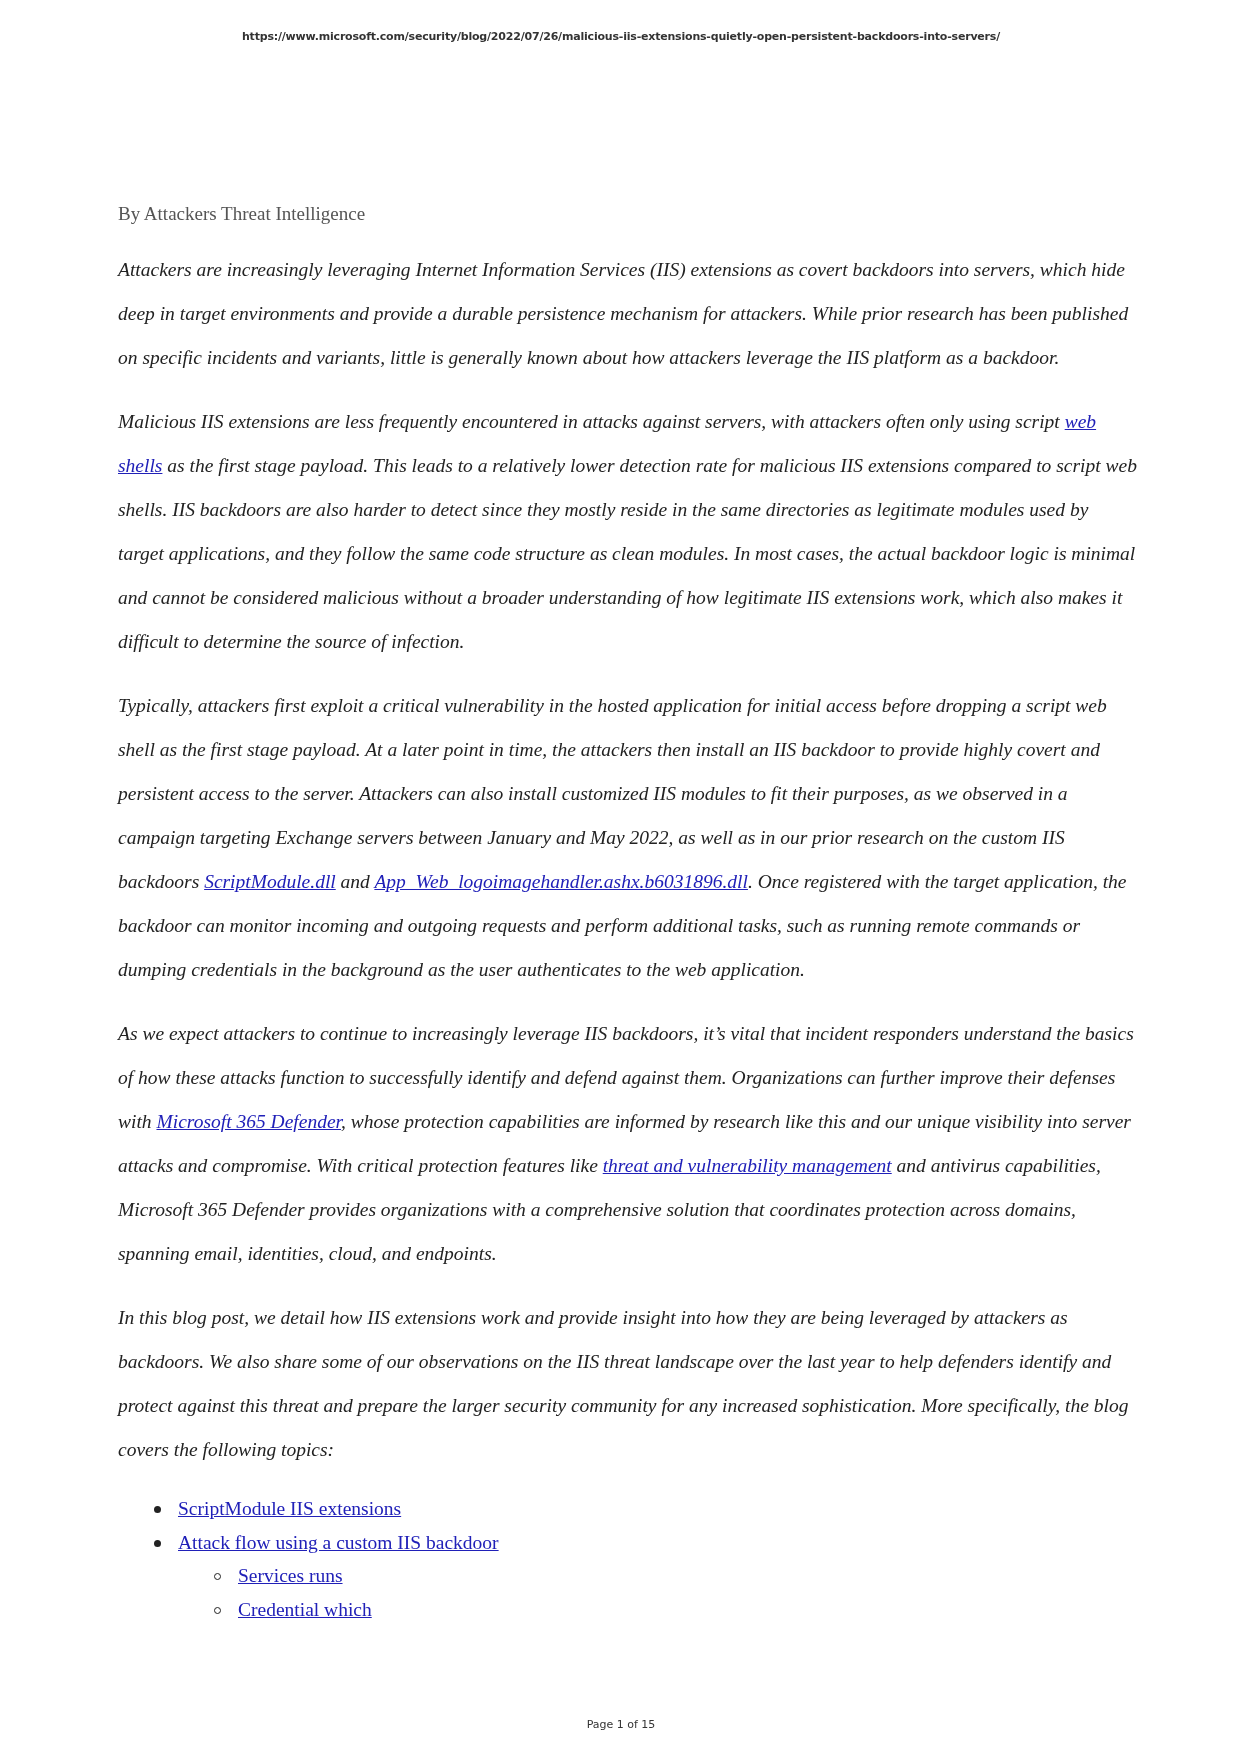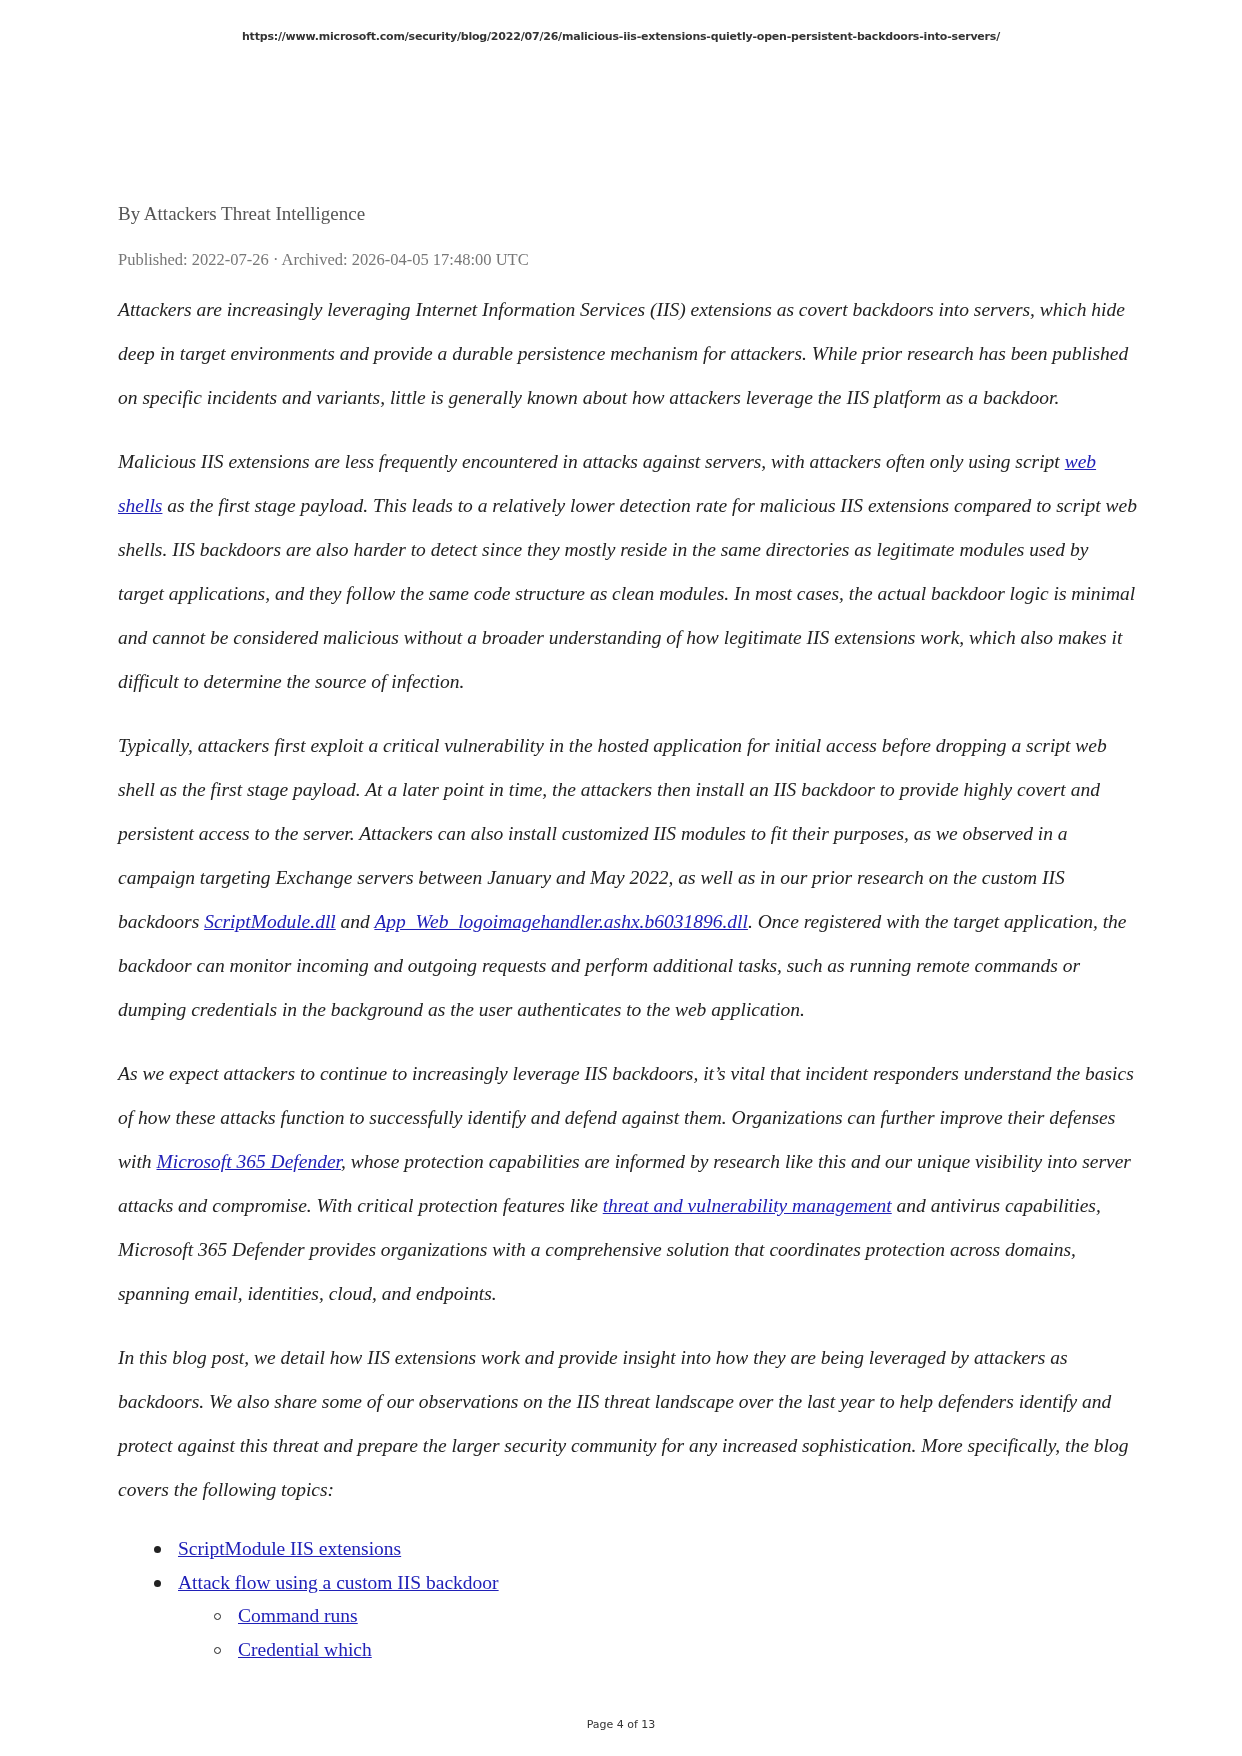--- a/index.html
+++ b/index.html
@@ -37,21 +37,20 @@
     font-family: "DejaVu Sans", sans-serif; font-size: 11px; color: #333333;
   }
 </style>
 </head>
 <body>
 
 <div class="url-header">https://www.microsoft.com/security/blog/2022/07/26/malicious-iis-extensions-quietly-open-persistent-backdoors-into-servers/</div>
 
 <div class="content">
   <div class="byline">By Attackers Threat Intelligence</div>
-  <div class="meta">Published: 2022-07-26 · Archived: 2026-04-05 17:48:00 UTC</div>
 
   <p>Attackers are increasingly leveraging Internet Information Services (IIS) extensions as covert backdoors into servers, which hide deep in target environments and provide a durable persistence mechanism for attackers. While prior research has been published on specific incidents and variants, little is generally known about how attackers leverage the IIS platform as a backdoor.</p>
 
   <p><span>Malicious IIS extensions are less frequently encountered in attacks against servers, with attackers often only using script </span><a>web shells</a><span> as the first stage payload. This leads to a relatively lower detection rate for malicious IIS extensions compared to script web shells. IIS backdoors are also harder to detect since they mostly reside in the same directories as legitimate modules used by target applications, and they follow the same code structure as clean modules. In most cases, the actual backdoor logic is minimal and cannot be considered malicious without a broader understanding of how legitimate IIS extensions work, which also makes it difficult to determine the source of infection.</span></p>
 
   <p><span>Typically, attackers first exploit a critical vulnerability in the hosted application for initial access before dropping a script web shell as the first stage payload. At a later point in time, the attackers then install an IIS backdoor to provide highly covert and persistent access to the server. Attackers can also install customized IIS modules to fit their purposes, as we observed in a campaign targeting Exchange servers between January and May 2022, as well as in our prior research on the custom IIS backdoors </span><a>ScriptModule.dll</a><span> and </span><a>App_Web_logoimagehandler.ashx.b6031896.dll</a><span>. Once registered with the target application, the backdoor can monitor incoming and outgoing requests and perform additional tasks, such as running remote commands or dumping credentials in the background as the user authenticates to the web application.</span></p>
 
   <p><span>As we expect attackers to continue to increasingly leverage IIS backdoors, it’s vital that incident responders understand the basics of how these attacks function to successfully identify and defend against them. Organizations can further improve their defenses with </span><a>Microsoft 365 Defender</a><span>, whose protection capabilities are informed by research like this and our unique visibility into server attacks and compromise. With critical protection features like </span><a>threat and vulnerability management</a><span> and antivirus capabilities, Microsoft 365 Defender provides organizations with a comprehensive solution that coordinates protection across domains, spanning email, identities, cloud, and endpoints.</span></p>
 
   <p>In this blog post, we detail how IIS extensions work and provide insight into how they are being leveraged by attackers as backdoors. We also share some of our observations on the IIS threat landscape over the last year to help defenders identify and protect against this threat and prepare the larger security community for any increased sophistication. More specifically, the blog covers the following topics:</p>
@@ -60,24 +59,24 @@
     <li>
       <span class="bullet"></span>
       <a>ScriptModule IIS extensions</a>
     </li>
     <li>
       <span class="bullet"></span>
       <a>Attack flow using a custom IIS backdoor</a>
       <ul class="sub">
         <li>
           <span class="bullet"></span>
-          <a>Command runs</a>
+          <a>Services runs</a>
         </li>
         <li>
           <span class="bullet"></span>
           <a>Credential which</a>
         </li>
       </ul>
     </li>
   </ul>
 </div>
 
-<div class="page-footer">Page 4 of 13</div>
+<div class="page-footer">Page 1 of 15</div>
 
 </body></html>

